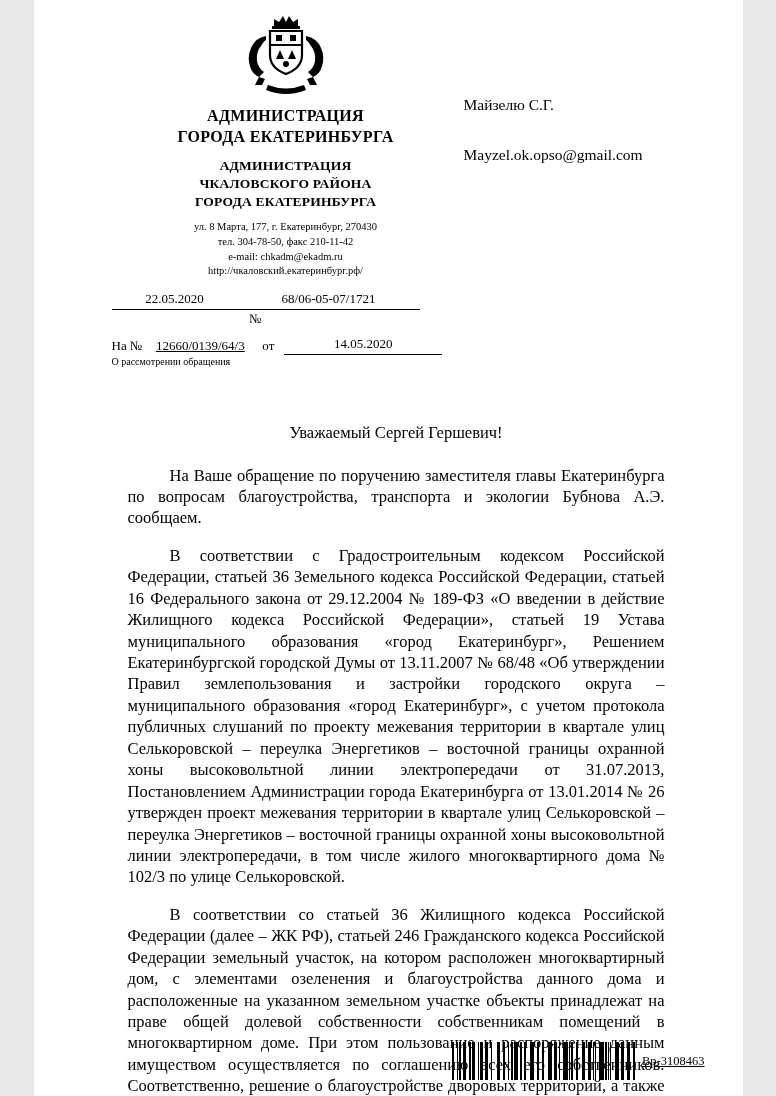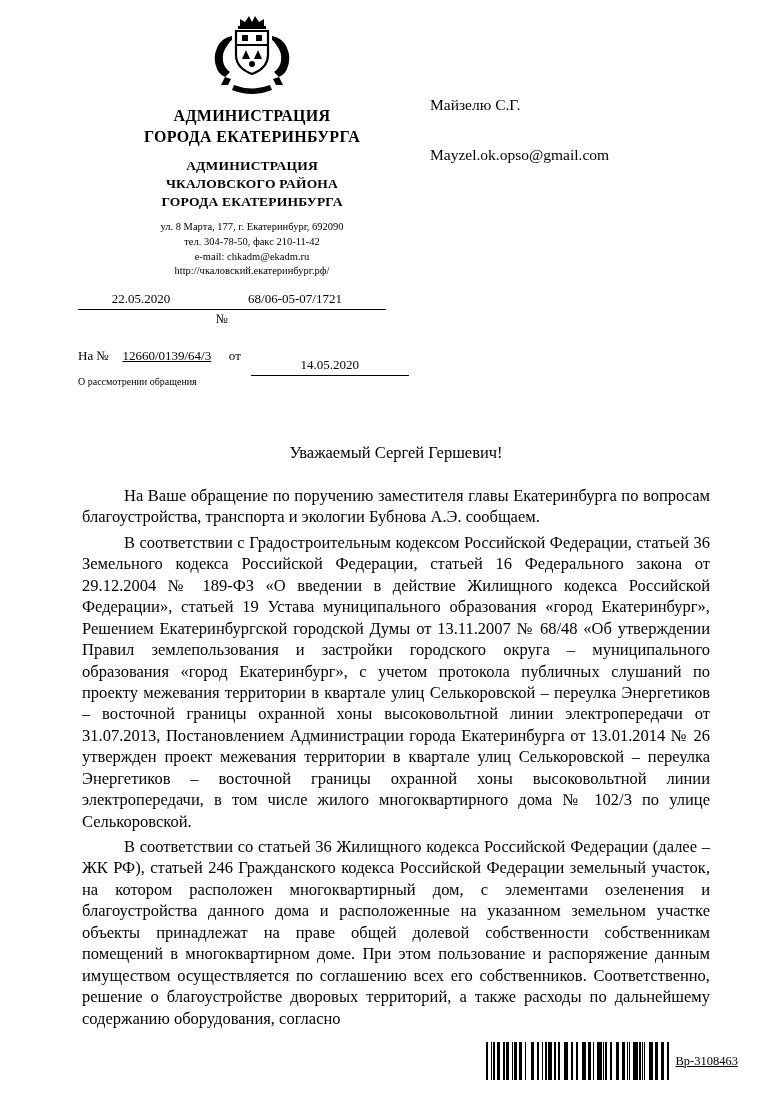--- a/index.html
+++ b/index.html
@@ -1,18 +1,18 @@
 <!DOCTYPE html>
 <html><head>
 <meta charset="utf-8">
 <style>
   html,body { margin:0; padding:0; background:#e8e8e8; }
   .page {
     position:relative;
-    width:776px; height:1096px;
+    width:709px; height:1096px;
     margin:0 auto;
     background:#ffffff;
     color:#000;
     font-family:"Liberation Serif","DejaVu Serif",serif;
     box-sizing:border-box;
     padding:10px 62px 0 78px;
     overflow:hidden;
   }
   .top { display:flex; }
   .left-col { width:348px; text-align:center; flex:0 0 auto; }
@@ -29,32 +29,32 @@
   .nl-row { display:flex; }
   .u { border-bottom:1px solid #000; padding-bottom:2px; }
   .w-date { width:126px; text-align:center; }
   .w-num  { width:182px; text-align:center; }
   .nl-no  { margin-left:126px; width:36px; text-align:center; margin-top:1px; }
 
   .refline { display:flex; align-items:center; margin-top:9px; font-size:13px; text-align:left; }
   .ref-label { flex:0 0 auto; }
   .ref-num { width:104px; margin-left:6px; text-align:center; text-decoration:underline; word-break:break-all; line-height:1.5; }
   .ref-from { margin-left:10px; }
-  .ref-date { margin-left:10px; width:158px; text-align:center; border-bottom:1px solid #000; padding-bottom:2px;margin-top:21px; }
+  .ref-date { margin-left:10px; width:158px; text-align:center; border-bottom:1px solid #000; padding-bottom:2px; }
 
   .recipient-name { font-size:15.5px; }
   .recipient-email { margin-top:32px; font-size:15.5px; }
 
   .subject { font-size:10px; text-align:left; }
 
   .salutation { margin-top:56px; text-align:center; font-size:16.5px;font-family:Liberation Serif, serif; }
 
   .body-text { margin-top:22px; }
   .body-text p {
-    margin:4px;
+    margin:16px;
     font-size:16.5px;
     line-height:1.3;
     text-align:justify;
     text-indent:42px;
   }
 
   .footer { position:absolute; right:38px; bottom:16px; display:flex; align-items:center; gap:7px;text-decoration:underline; }
   .barcode {
     width:183px; height:38px;
     background-image:
@@ -100,21 +100,21 @@
         <div>ГОРОДА ЕКАТЕРИНБУРГА</div>
       </div>
 
       <div class="org-secondary">
         <div>АДМИНИСТРАЦИЯ</div>
         <div>ЧКАЛОВСКОГО РАЙОНА</div>
         <div>ГОРОДА ЕКАТЕРИНБУРГА</div>
       </div>
 
       <div class="contact">
-        <div>ул. 8 Марта, 177, г. Екатеринбург, 692090</div>
+        <div>ул. 8 Марта, 177, г. Екатеринбург, 270430</div>
         <div>тел. 304-78-50, факс 210-11-42</div>
         <div>e-mail: chkadm@ekadm.ru</div>
         <div>http://чкаловский.екатеринбург.рф/</div>
       </div>
 
       <div class="numline">
         <div class="nl-row">
           <span class="u w-date">22.05.2020</span>
           <span class="u w-num">68/06-05-07/1721</span>
         </div>

